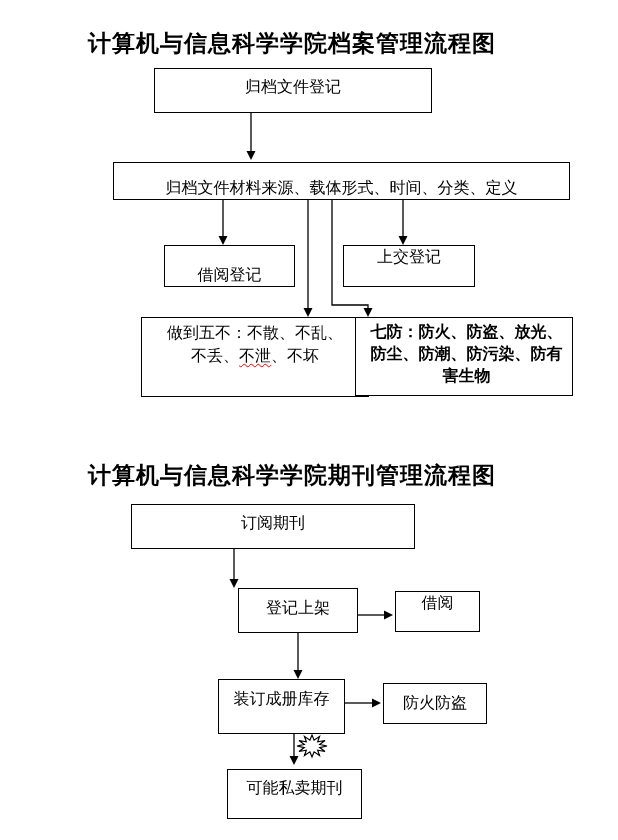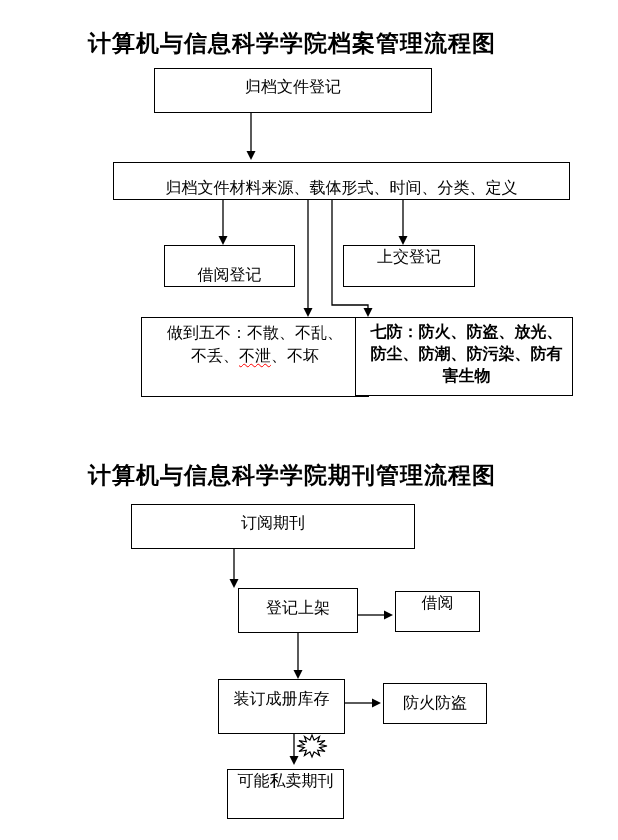--- a/index.html
+++ b/index.html
@@ -121,17 +121,17 @@
   </div>
 
   <div class="node" style="left:218px;top:679px;width:127px;height:55px;padding-top:8px">
     <span class="line">装订成册库存</span>
   </div>
 
   <div class="node" style="left:383px;top:683px;width:104px;height:41px;padding-top:8px">
     <span class="line">防火防盗</span>
   </div>
 
-  <div class="node" style="left:227px;top:769px;width:117px;height:50px;padding-top:0">
+  <div class="node" style="left:227px;top:769px;width:135px;height:50px;padding-top:7px">
     <span class="line">可能私卖期刊</span>
   </div>
 
 </div>
 
 </body></html>

